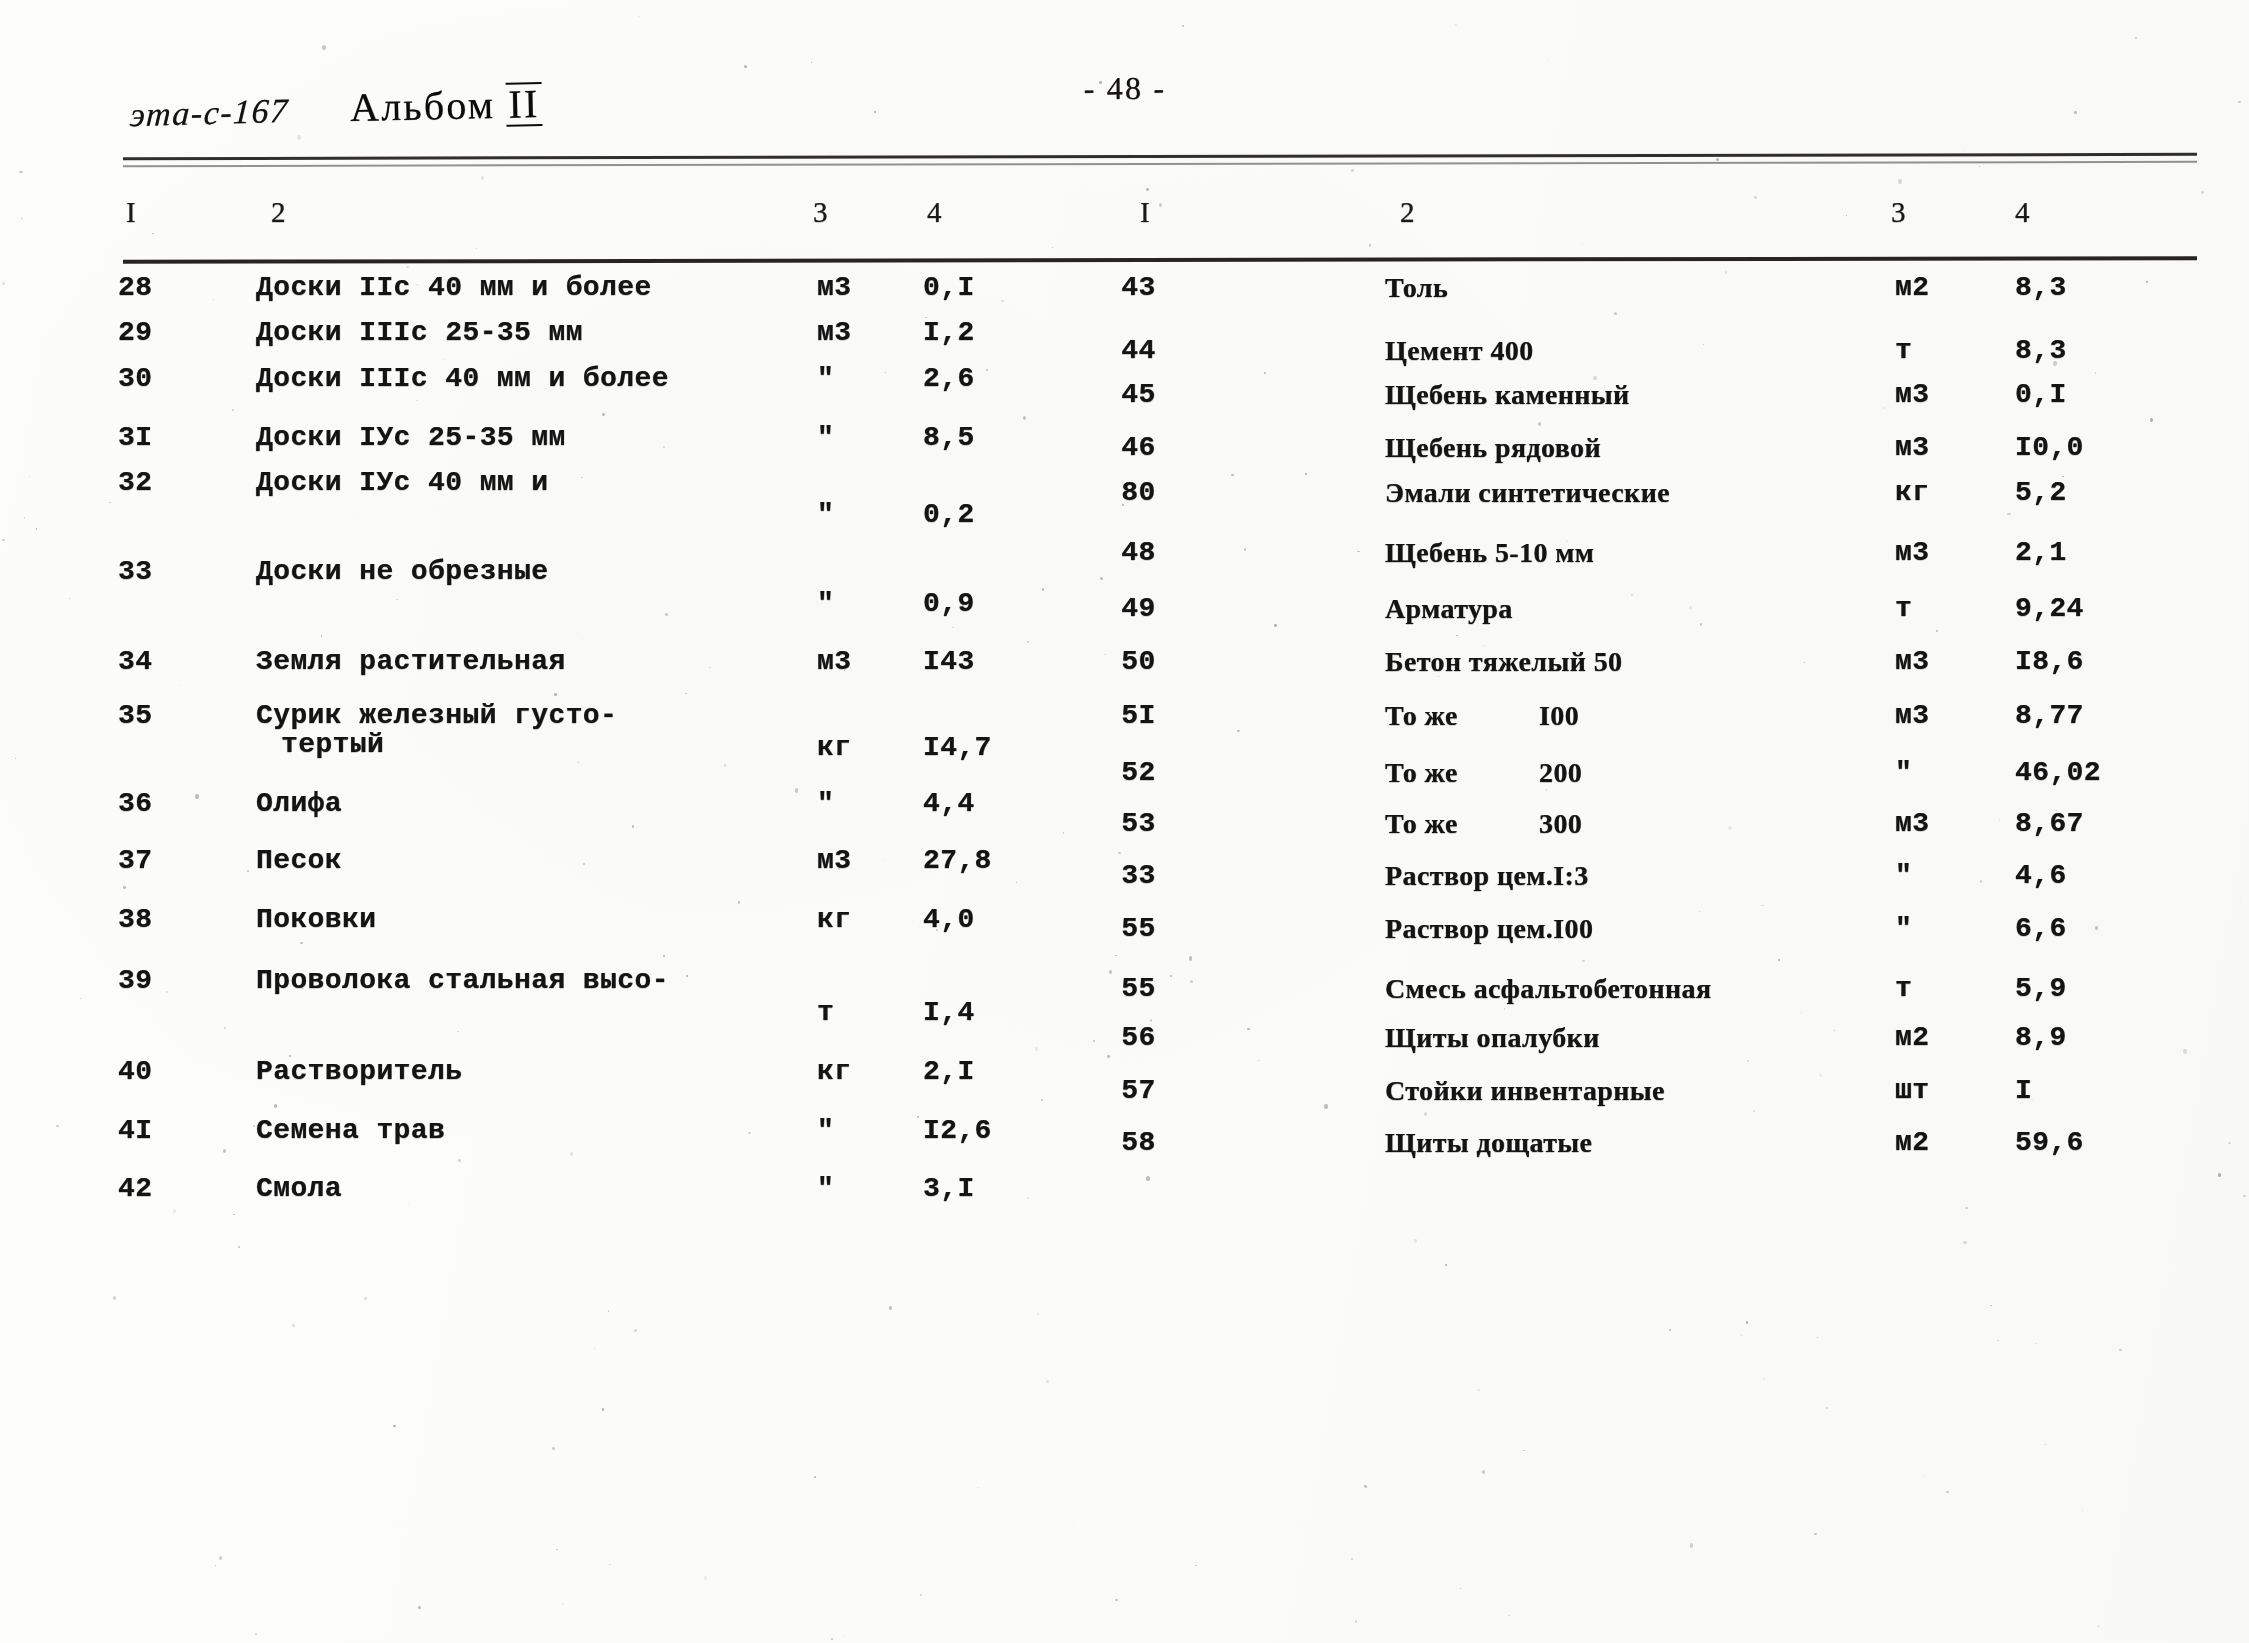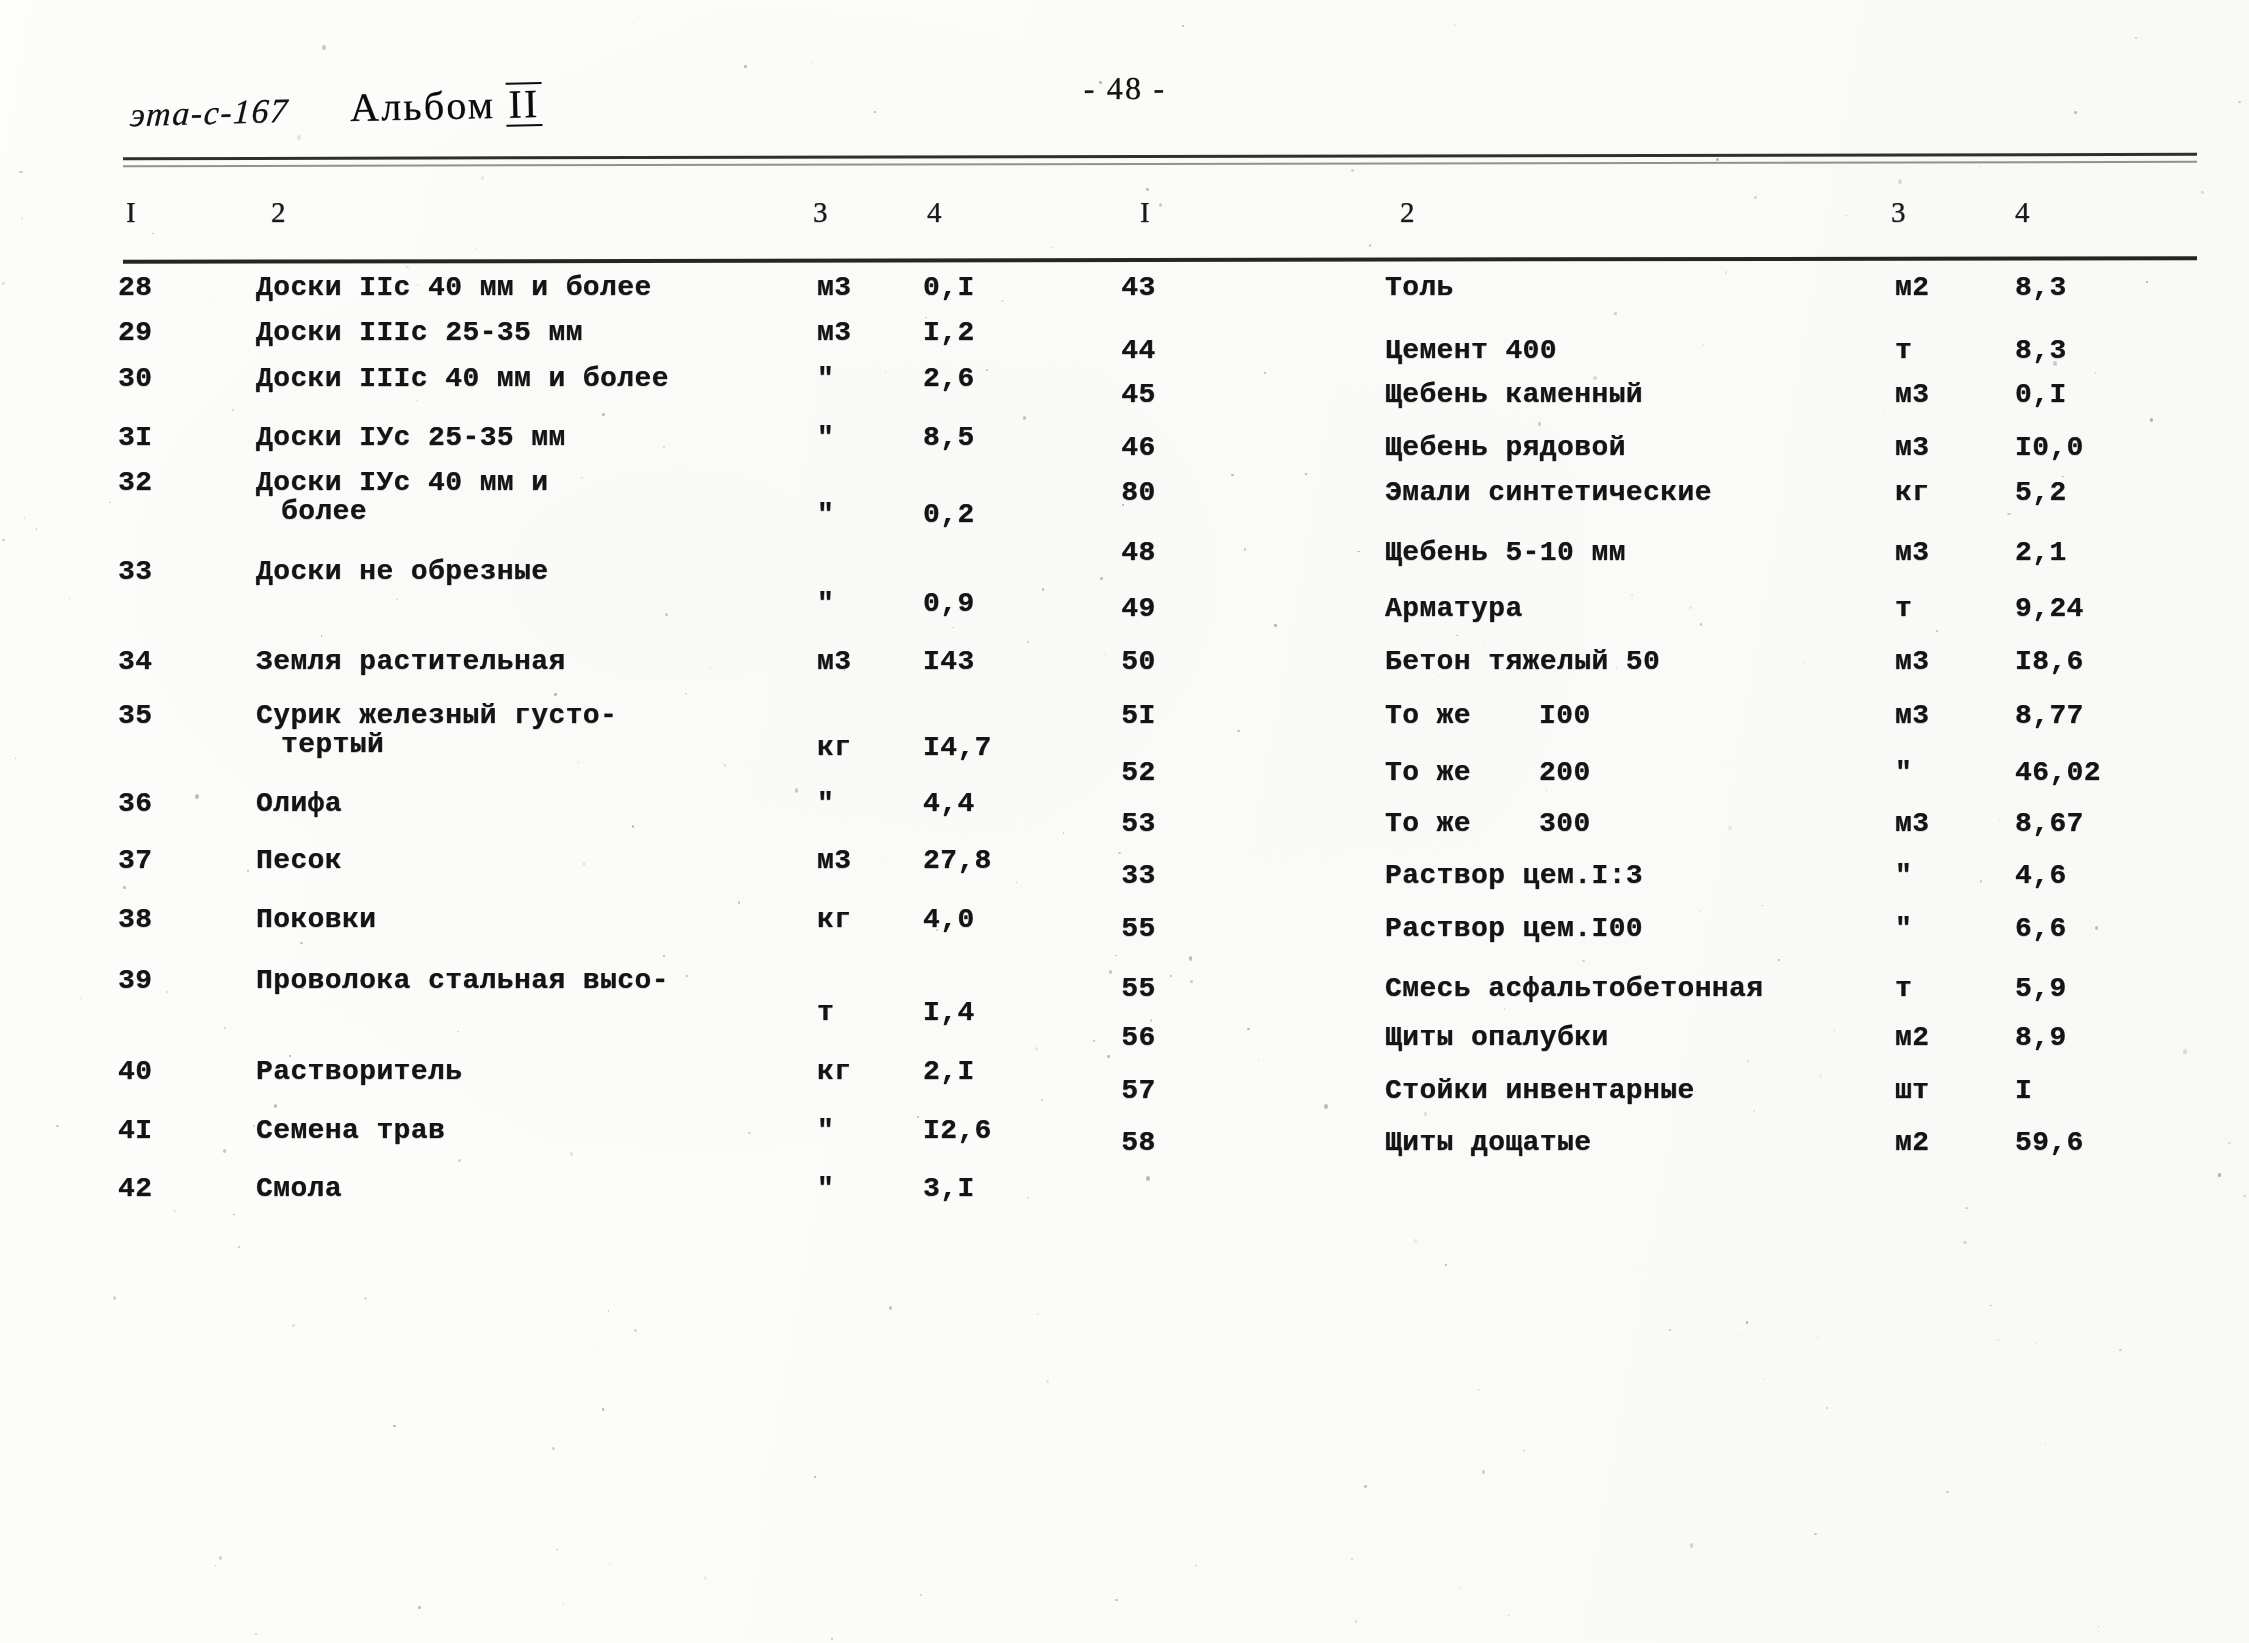--- a/index.html
+++ b/index.html
@@ -146,21 +146,21 @@
     letter-spacing: 0.4px;
     color: #141414;
     white-space: pre;
   }
   .c-num  { left: 45px;  width: 110px; }
   .c-name { left: 183px; width: 557px; font-weight: bold; }
   .c-unit { left: 744px; width: 88px; text-align: left; }
   .c-qty  { left: 850px; width: 147px; text-align: left; }
 
   #half-right .c-num  { left: 7.3px;  }
-  #half-right .c-name { left: 271px; width: 542px; }
+  #half-right .c-name { left: 271px; width: 542px; font-family: Liberation Serif, serif; }
   #half-right .c-unit { left: 781px; }
   #half-right .c-qty  { left: 901px; }
 
   .c-name .name-2nd {
     display: block;
     padding-left: 25px;
   }
   .c-name .qualifier {
     display: inline-block;
     min-width: 154px;
@@ -462,21 +462,21 @@
             <span class="cell c-qty">2,6</span>
           </div>
           <div class="row" style="position: absolute; top: 150px;">
             <span class="cell c-num">3I</span>
             <span class="cell c-name"><span>Доски IУс 25-35 мм</span></span>
             <span class="cell c-unit">"</span>
             <span class="cell c-qty">8,5</span>
           </div>
           <div class="row" style="position: absolute; top: 195px;">
             <span class="cell c-num">32</span>
-            <span class="cell c-name"><span>Доски IУс 40 мм и</span><span class="name-2nd">более</span></span>
+            <span class="cell c-name"><span>Доски IУс 40 мм и</span></span>
             <span class="cell c-unit" style="top: 32px;">"</span>
             <span class="cell c-qty" style="top: 32px;">0,2</span>
           </div>
           <div class="row" style="position: absolute; top: 284px;">
             <span class="cell c-num">33</span>
             <span class="cell c-name"><span>Доски не обрезные</span></span>
             <span class="cell c-unit" style="top: 32px;">"</span>
             <span class="cell c-qty" style="top: 32px;">0,9</span>
           </div>
           <div class="row" style="position: absolute; top: 374px;">

